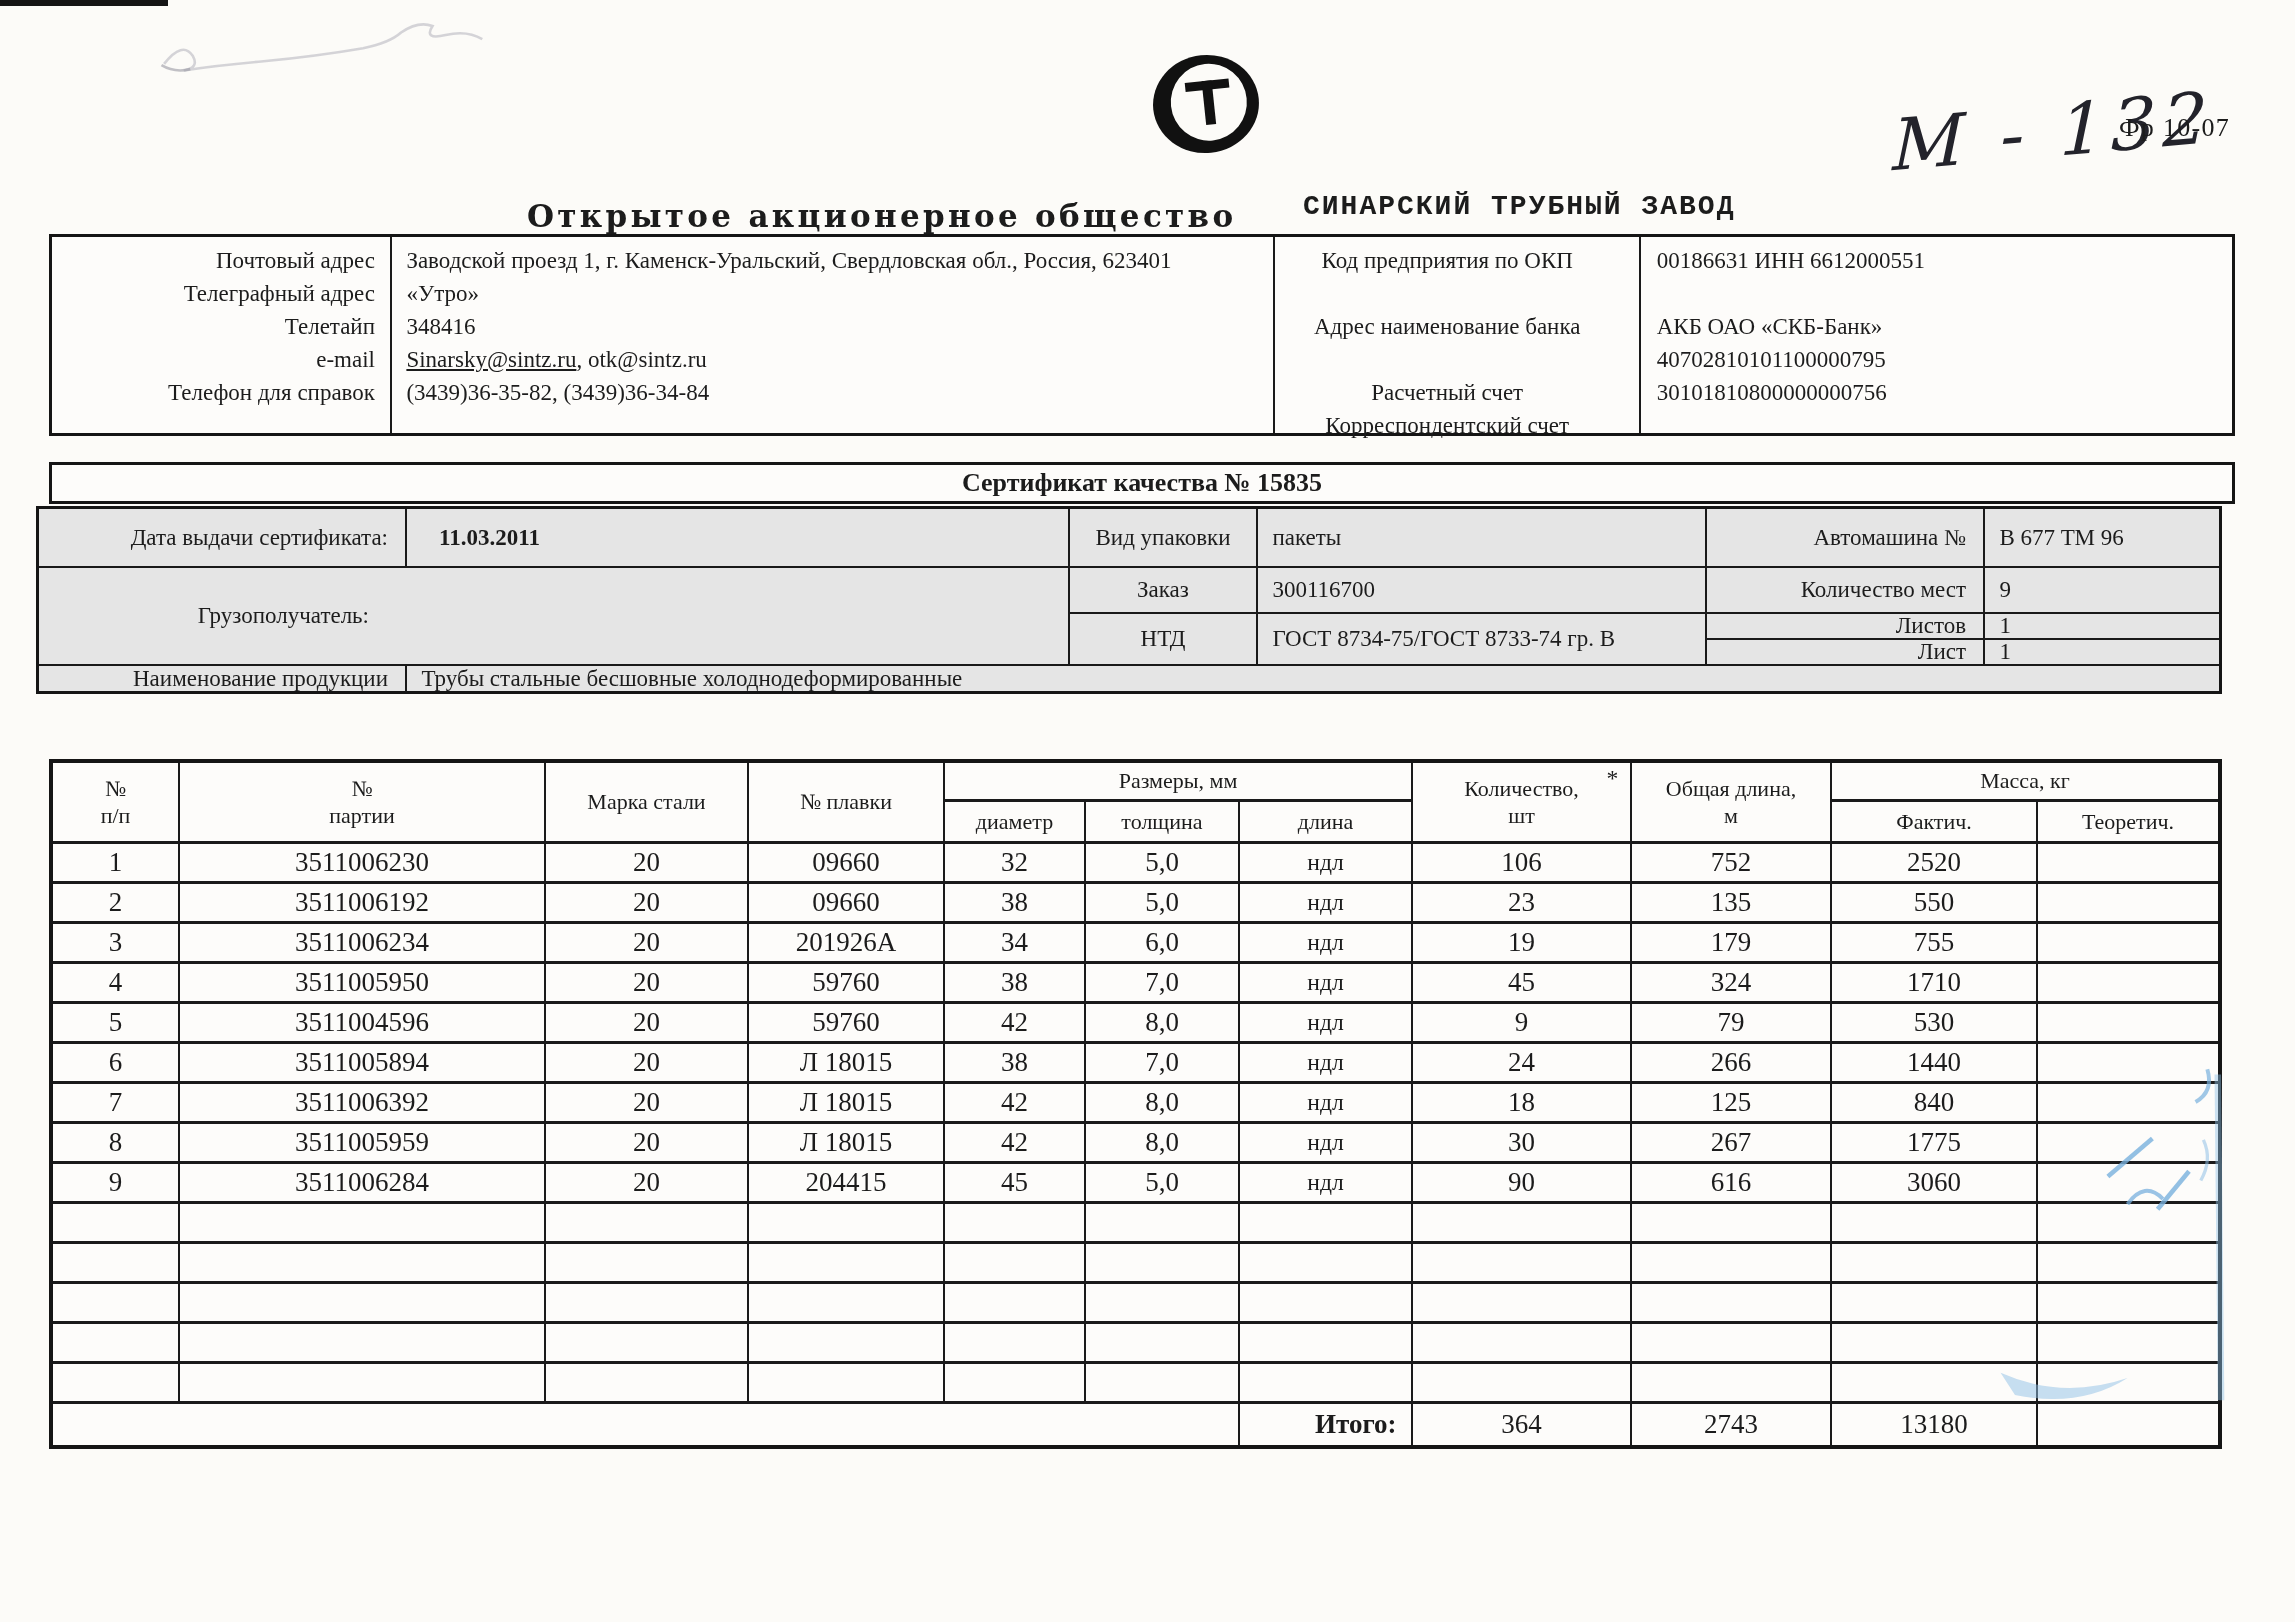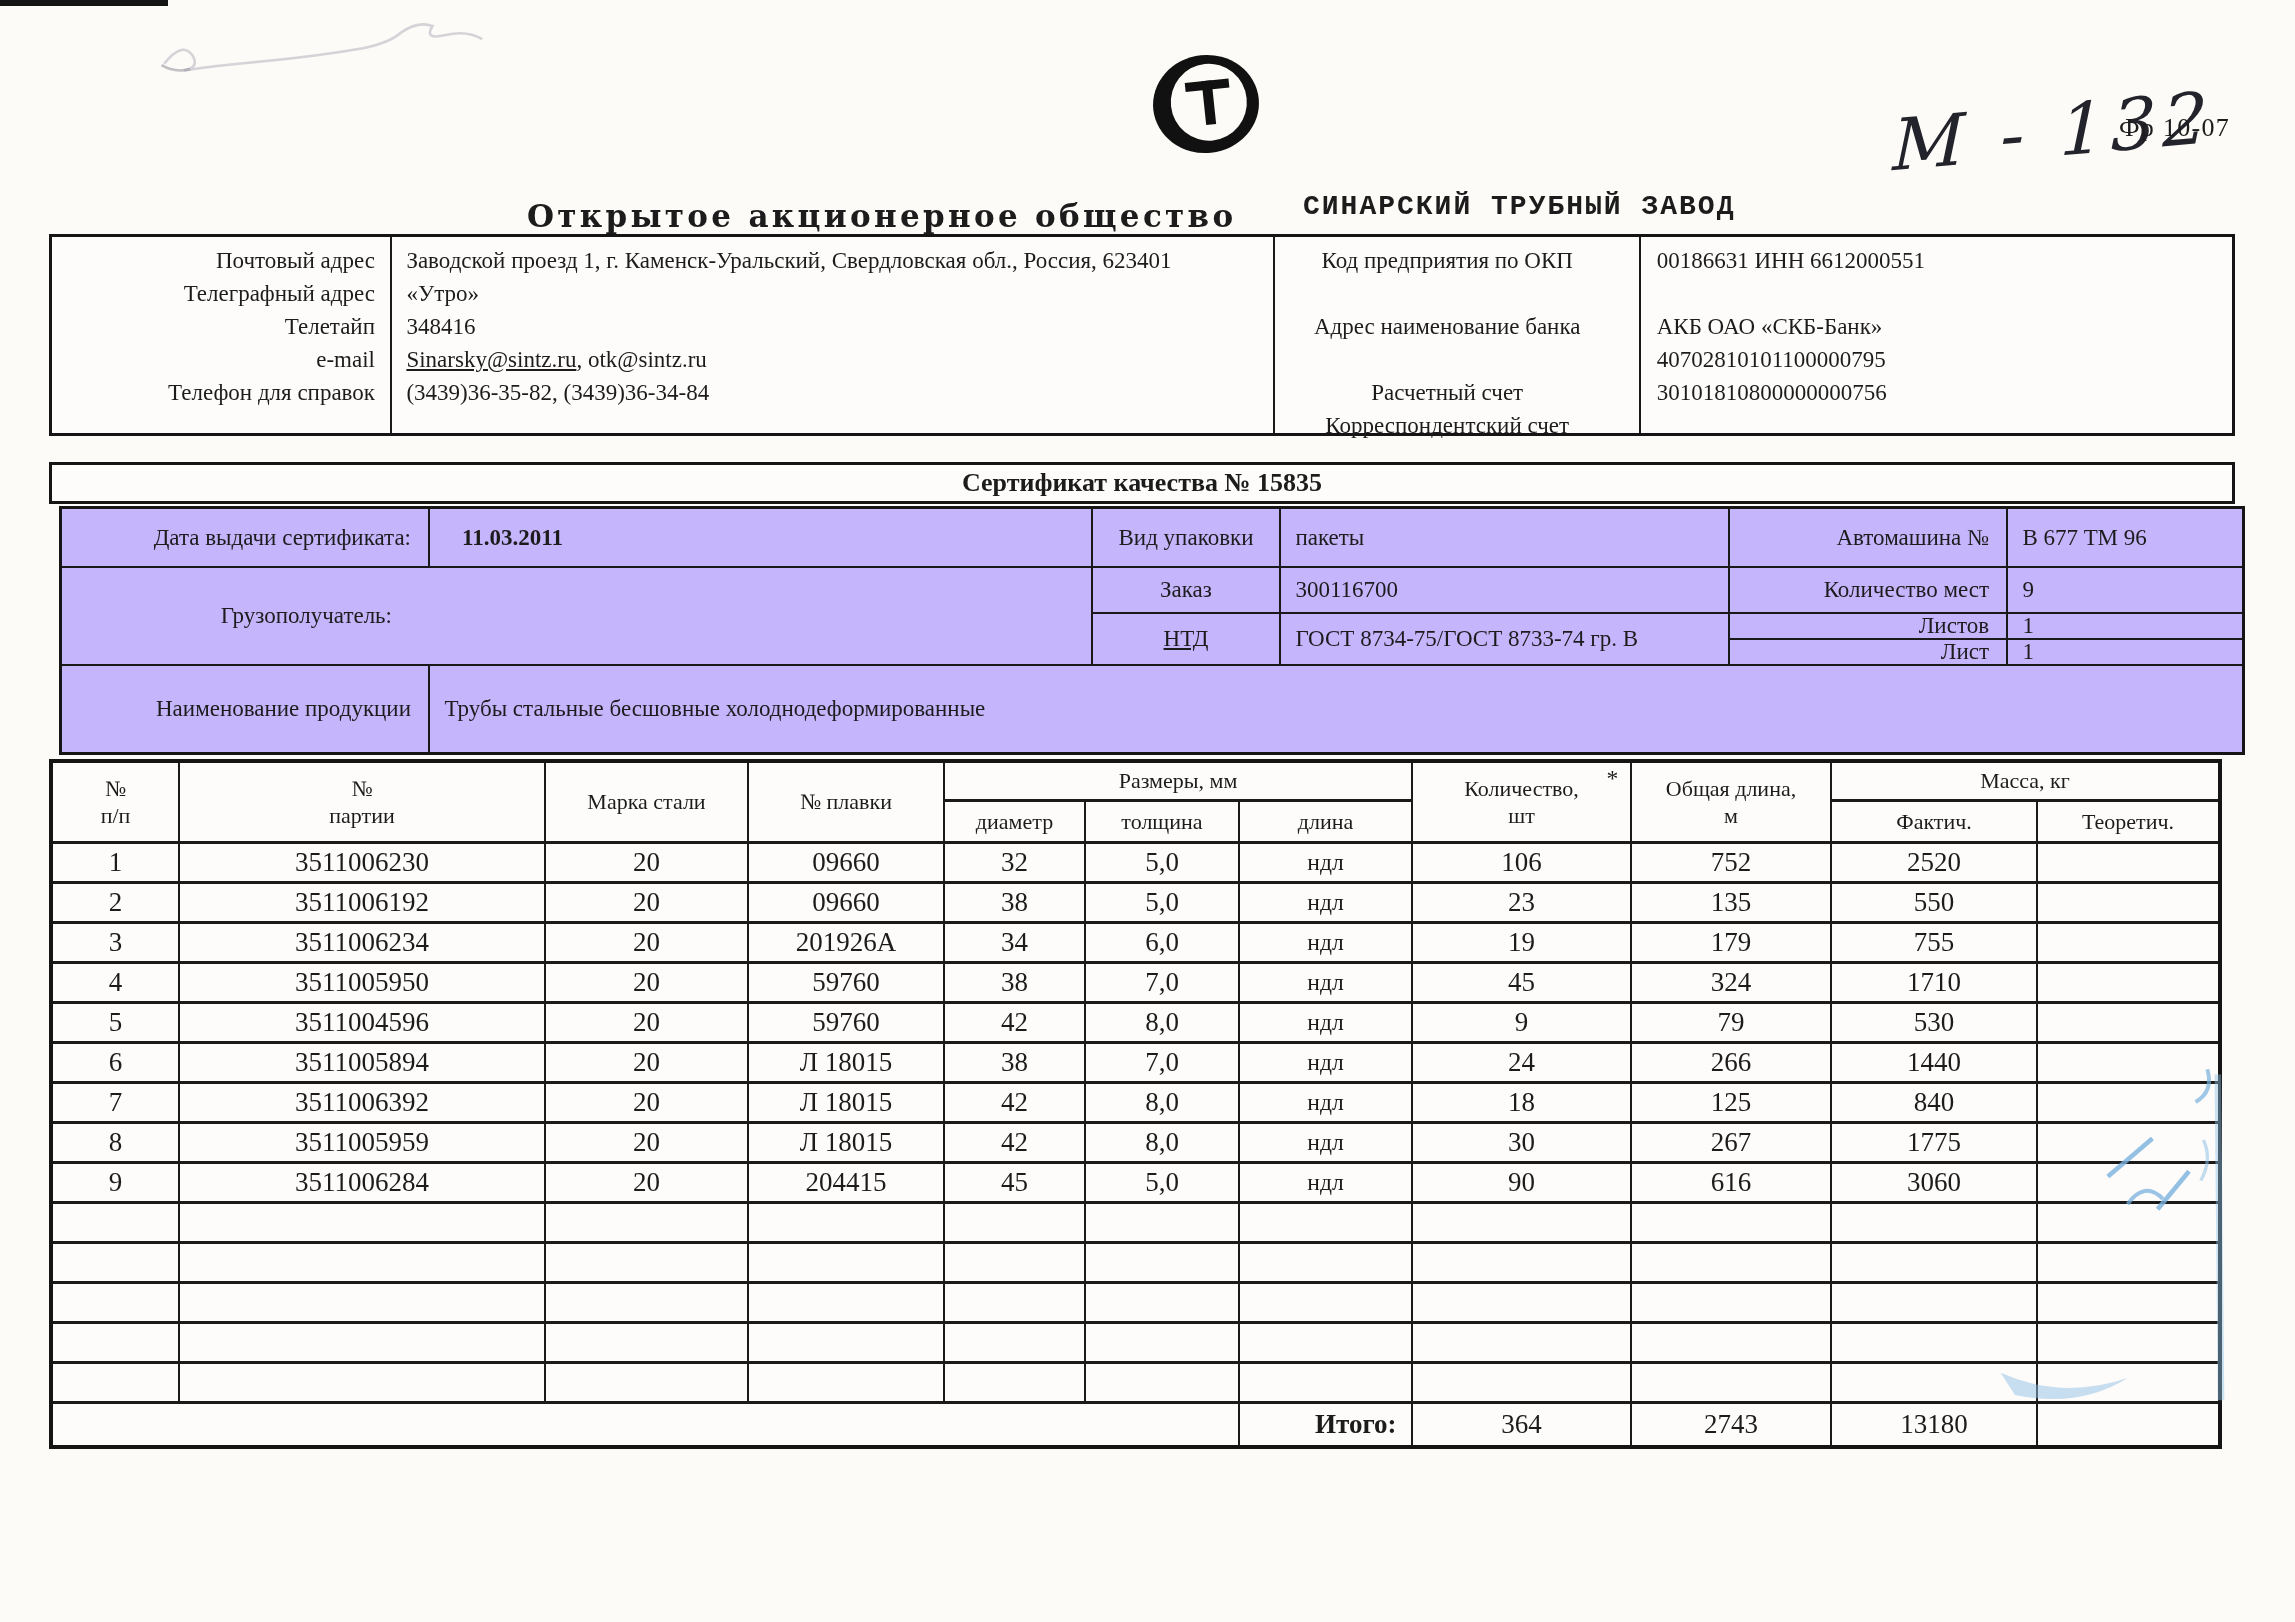--- a/index.html
+++ b/index.html
@@ -44,22 +44,22 @@
   .c-value-right{flex:1;padding-left:15.7px;}
   .u{text-decoration:underline;}
   
   .cert-title-box{
     position:absolute;left:49px;top:462px;width:2186px;height:42px;
     border:3.9px solid #151515;box-sizing:border-box;display:flex;align-items:center;justify-content:center;
     font-size:26px;font-weight:bold;background:#fdfcfa;
   }
   
   .cert-box{
-    position:absolute;left:59px;top:506px;width:2186px;height:249px;
-    border:3.9px solid #151515;box-sizing:border-box;background:#c4b5fd;
+    position:absolute;left:36px;top:506px;width:2186px;height:188px;
+    border:3.9px solid #151515;box-sizing:border-box;background:#e5e5e5;
     display:grid;
     grid-template-columns:368px 663px 188px 449px 278px auto;
     grid-template-rows:59px 46px 26px 26px auto;
   }
   .cert-box > div{box-sizing:border-box;font-size:23px;display:flex;align-items:center;}
   .bb{border-bottom:2.6px solid #1a1a1a;}
   .br{border-right:2.6px solid #1a1a1a;}
   .lab{justify-content:flex-end;text-align:right;padding-right:17px;}
   .val{justify-content:flex-start;padding-left:14.4px;}
   .cen{justify-content:center;text-align:center;}
@@ -68,21 +68,21 @@
   .cell-b1{grid-area:1/2/2/3;padding-left:32px;}
   .cell-c1{grid-area:1/3/2/4;}
   .cell-d1{grid-area:1/4/2/5;}
   .cell-e1{grid-area:1/5/2/6;}
   .cell-f1{grid-area:1/6/2/7;}
   .cell-ab2{grid-area:2/1/5/3;}
   .cell-c2{grid-area:2/3/3/4;}
   .cell-d2{grid-area:2/4/3/5;}
   .cell-e2{grid-area:2/5/3/6;}
   .cell-f2{grid-area:2/6/3/7;}
-  .cell-c34{grid-area:3/3/5/4;text-decoration:underline;}
+  .cell-c34{grid-area:3/3/5/4;}
   .cell-d34{grid-area:3/4/5/5;}
   .cell-e3{grid-area:3/5/4/6;}
   .cell-f3{grid-area:3/6/4/7;}
   .cell-e4{grid-area:4/5/5/6;}
   .cell-f4{grid-area:4/6/5/7;}
   .cell-a5{grid-area:5/1/6/2;}
   .cell-bf5{grid-area:5/2/6/7;}
   .consignee-inner{width:330px;text-align:right;}
   
   .main-table{

